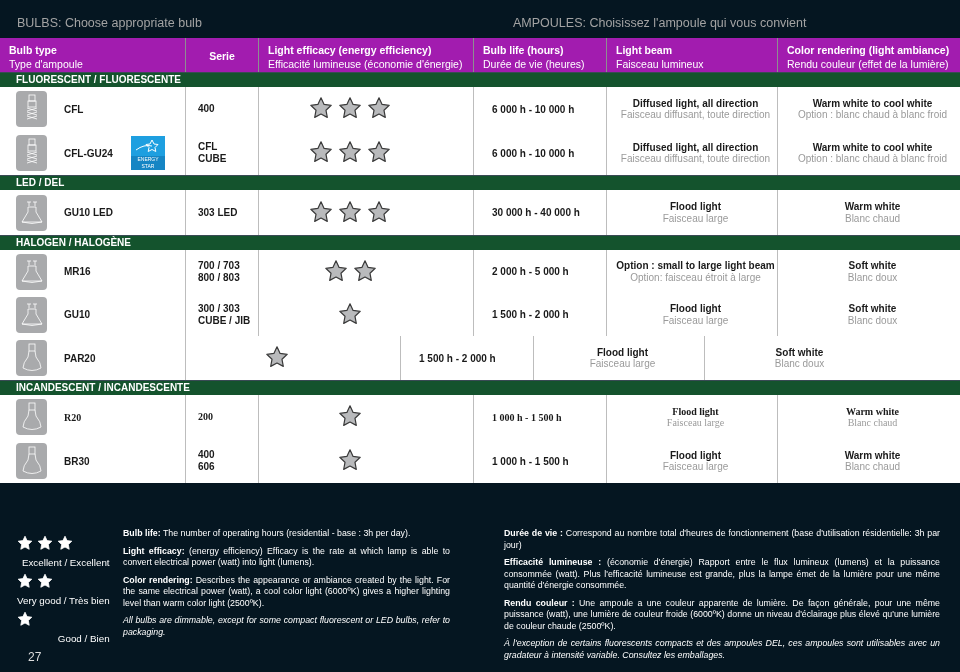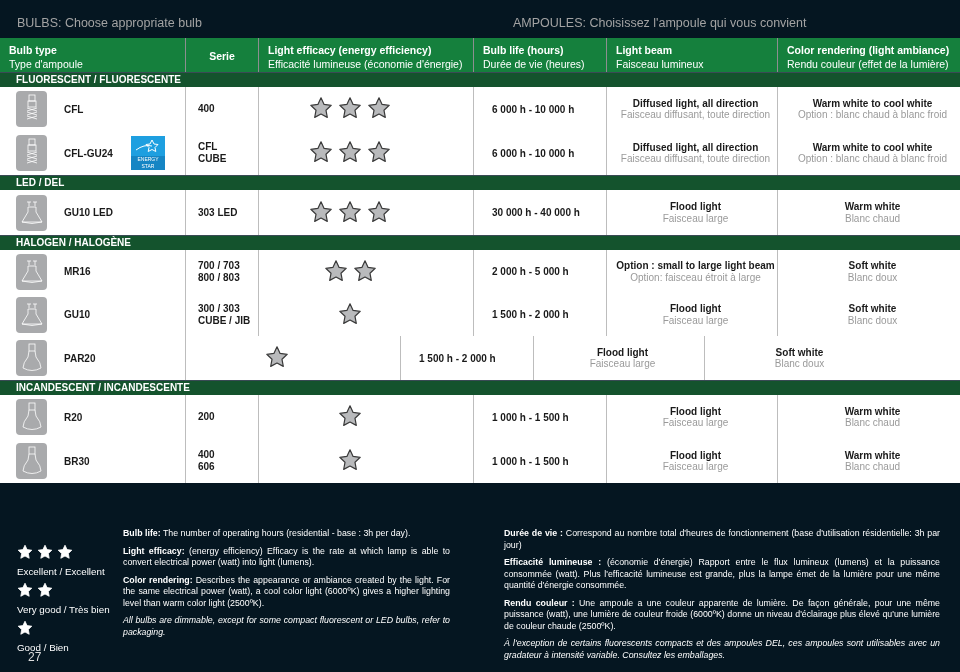--- a/index.html
+++ b/index.html
@@ -1,21 +1,21 @@
 <!DOCTYPE html>
 <html><head>
 <meta charset="utf-8">
 <style>
   html, body { margin:0; padding:0; }
   body { width:960px; height:672px; background:#051621; font-family:"Liberation Sans", sans-serif; overflow:hidden; position:relative; }
   .title { position:absolute; top:16px; color:#a3a3a3; font-size:12.5px; }
   .title.left { left:17px; }
   .title.right { left:513px; }
   .table { position:absolute; left:0; top:38px; width:960px; }
-  .hdr { display:flex; height:34px; background:#15803d; color:#fff; font-weight:bold; font-size:10.5px; }
+  .hdr { display:flex; height:34px; background:#a21caf; color:#fff; font-weight:bold; font-size:10.5px; }
   .hdr > div { border-right:1px solid #8d8e90; box-sizing:border-box; padding:5px 0 0 9px; line-height:14px; }
   .hdr > div:last-child { border-right:none; }
   .hdr .sub { font-weight:normal; }
   .hdr .c-serie { text-align:center; padding:11px 0 0 0; }
   .c-type { width:186px; }
   .c-serie { width:73px; }
   .c-eff { width:215px; }
   .c-life { width:133px; }
   .c-beam { width:171px; }
   .c-col { width:182px; }
@@ -29,21 +29,21 @@
   .estar { position:absolute; left:131px; width:34px; height:34px; background:#1e9fe0; display:flex; flex-direction:column; align-items:center; justify-content:flex-end; }
   .estar span { color:#fff; font-size:5px; background:#1585c4; width:100%; text-align:center; line-height:7px; }
   .estar svg { margin-bottom:2px; }
   .cell-serie { font-weight:bold; padding-left:12px; line-height:12px; }
   .cell-eff { justify-content:center; padding-right:32px; gap:5px; }
   .cell-life { font-weight:bold; padding-left:18px; }
   .cell-beam, .cell-col { flex-direction:column; align-items:flex-end; justify-content:center; padding-left:7px; line-height:11.5px; }
   .en { font-weight:bold; color:#1a1a1a; }
   .fr { color:#9a9a9a; }
   .footer { position:absolute; top:514px; left:0; width:960px; color:#fff; }
-  .legend { position:absolute; left:17px; top:30px; font-size:9.8px; }
+  .legend { position:absolute; left:17px; top:21px; font-size:9.8px;text-align:right; }
   .legend .stars { height:22px; display:flex; gap:4px; }
   .legend .lbl { margin-bottom:5px; }
   .defs { position:absolute; left:123px; top:14px; width:327px; font-size:8.8px; line-height:11.5px; text-align:justify; }
   .defs-fr { position:absolute; left:504px; top:14px; width:436px; font-size:8.8px; line-height:11.5px; text-align:justify; }
   .defs p, .defs-fr p { margin:0 0 6px 0; }
   .defs b, .defs-fr b { font-weight:bold; }
   .it { font-style:italic; }
   .pnum { position:absolute; font-size:12px; color:#ddd; }
 </style>
 </head>
@@ -284,21 +284,21 @@
         <div class="c-beam cell-beam">
           <div class="en">Flood light</div>
           <div class="fr">Faisceau large</div>
         </div>
         <div class="c-col cell-col">
           <div class="en">Soft white</div>
           <div class="fr">Blanc doux</div>
         </div>
       </div>
       <div class="section">INCANDESCENT  / INCANDESCENTE</div>
-      <div class="row" style="height: 44px;">
+      <div class="row" style="height: 44px; font-family: Liberation Serif, serif;">
         <div class="c-type cell-type">
           <div class="bulb-icon">
             <svg width="24" height="32" viewBox="0 0 24 32">
               <rect x="9" y="2" width="6" height="7" stroke="#fff" stroke-width="0.8" fill="none"></rect>
               <path d="M9 9l-1 6q-5 6-5 11q9 5 18 0q0-5-5-11l-1-6" stroke="#fff" stroke-width="0.8" fill="none"></path>
             </svg>
           </div>
           <span class="bulb-name">R20</span>
         </div>
         <div class="c-serie cell-serie">

